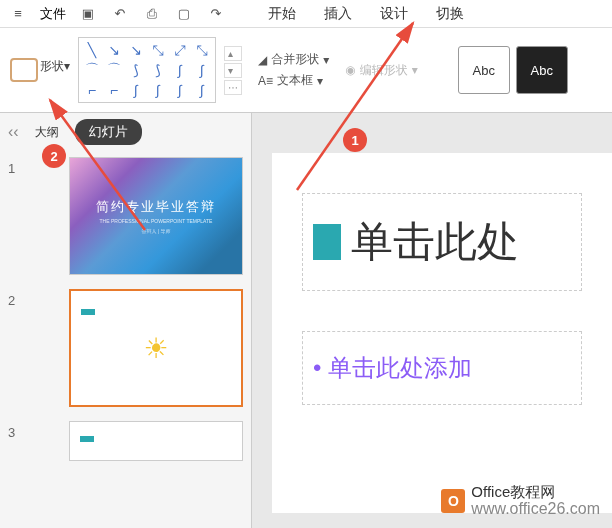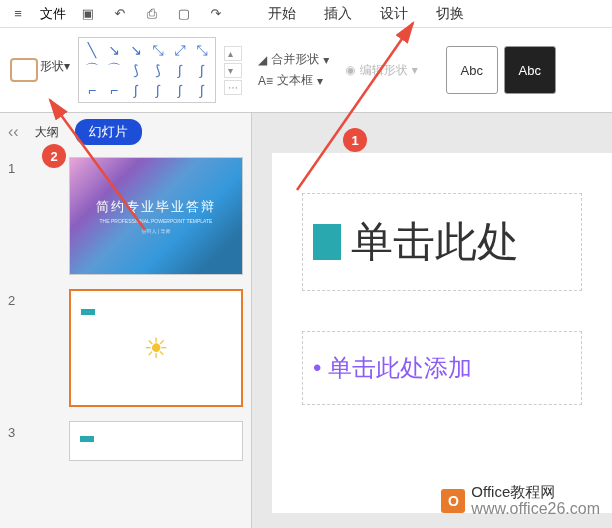--- a/index.html
+++ b/index.html
@@ -16,31 +16,31 @@
     
     .lines-panel { border: 1px solid #ccc; padding: 4px; background: #fff; display: grid; grid-template-columns: repeat(6, 18px); grid-template-rows: repeat(3, 16px); gap: 4px; }
     .line-item { color: #4472c4; font-size: 14px; display: flex; align-items: center; justify-content: center; }
     .panel-arrows { display: flex; flex-direction: column; gap: 2px; }
     .panel-arrows span { font-size: 10px; color: #888; border: 1px solid #ddd; padding: 1px 3px; }
     
     .mid-group { display: flex; flex-direction: column; gap: 4px; margin-left: 8px; }
     .mid-btn { display: flex; align-items: center; gap: 4px; font-size: 12px; color: #555; }
     .dis-btn { color: #bbb; }
     
-    .style-group { display: flex; gap: 6px; margin-left: 20px; }
+    .style-group { display: flex; gap: 6px; margin-left: 32px; }
     .style-box { width: 52px; height: 48px; border: 1px solid #999; border-radius: 3px; display: flex; align-items: center; justify-content: center; font-size: 13px; }
     .style-white { background: #fff; color: #333; }
     .style-black { background: #222; color: #fff; }
     
     .content { display: flex; height: calc(100% - 113px); }
     .sidebar { width: 260px; background: #f5f5f5; border-right: 1px solid #ccc; padding: 6px 8px; overflow: hidden; }
     .tab-row { display: flex; align-items: center; gap: 8px; margin-bottom: 12px; }
     .collapse { font-size: 16px; color: #888; }
     .tab-outline { font-size: 12px; color: #333; padding: 4px 8px; }
-    .tab-slides { background: #1d4ed8; color: #fff; border-radius: 12px; padding: 4px 14px; font-size: 13px; }
+    .tab-slides { background: #404040; color: #fff; border-radius: 12px; padding: 4px 14px; font-size: 13px; }
     
     .slide-row { display: flex; align-items: flex-start; gap: 10px; margin-bottom: 14px; }
     .slide-num { font-size: 13px; color: #666; margin-top: 4px; width: 12px; }
     .thumb { width: 190px; height: 118px; background: #fff; border: 1px solid #ccc; position: relative; margin-left: 40px; }
     .thumb.selected { border: 2px solid #e87a2c; }
     .thumb1 { background: linear-gradient(135deg, #e8a5d8 0%, #8b5fbf 25%, #5b9bd5 45%, #3498db 65%, #2874a6 85%); display: flex; flex-direction: column; align-items: center; justify-content: center; color: #fff; }
     .thumb1-title { font-size: 13px; letter-spacing: 2px; }
     .thumb1-sub { font-size: 5px; margin-top: 2px; opacity: 0.8; }
     .thumb1-bot { font-size: 5px; margin-top: 4px; opacity: 0.7; }
     .thumb2 { display: flex; align-items: center; justify-content: center; }

